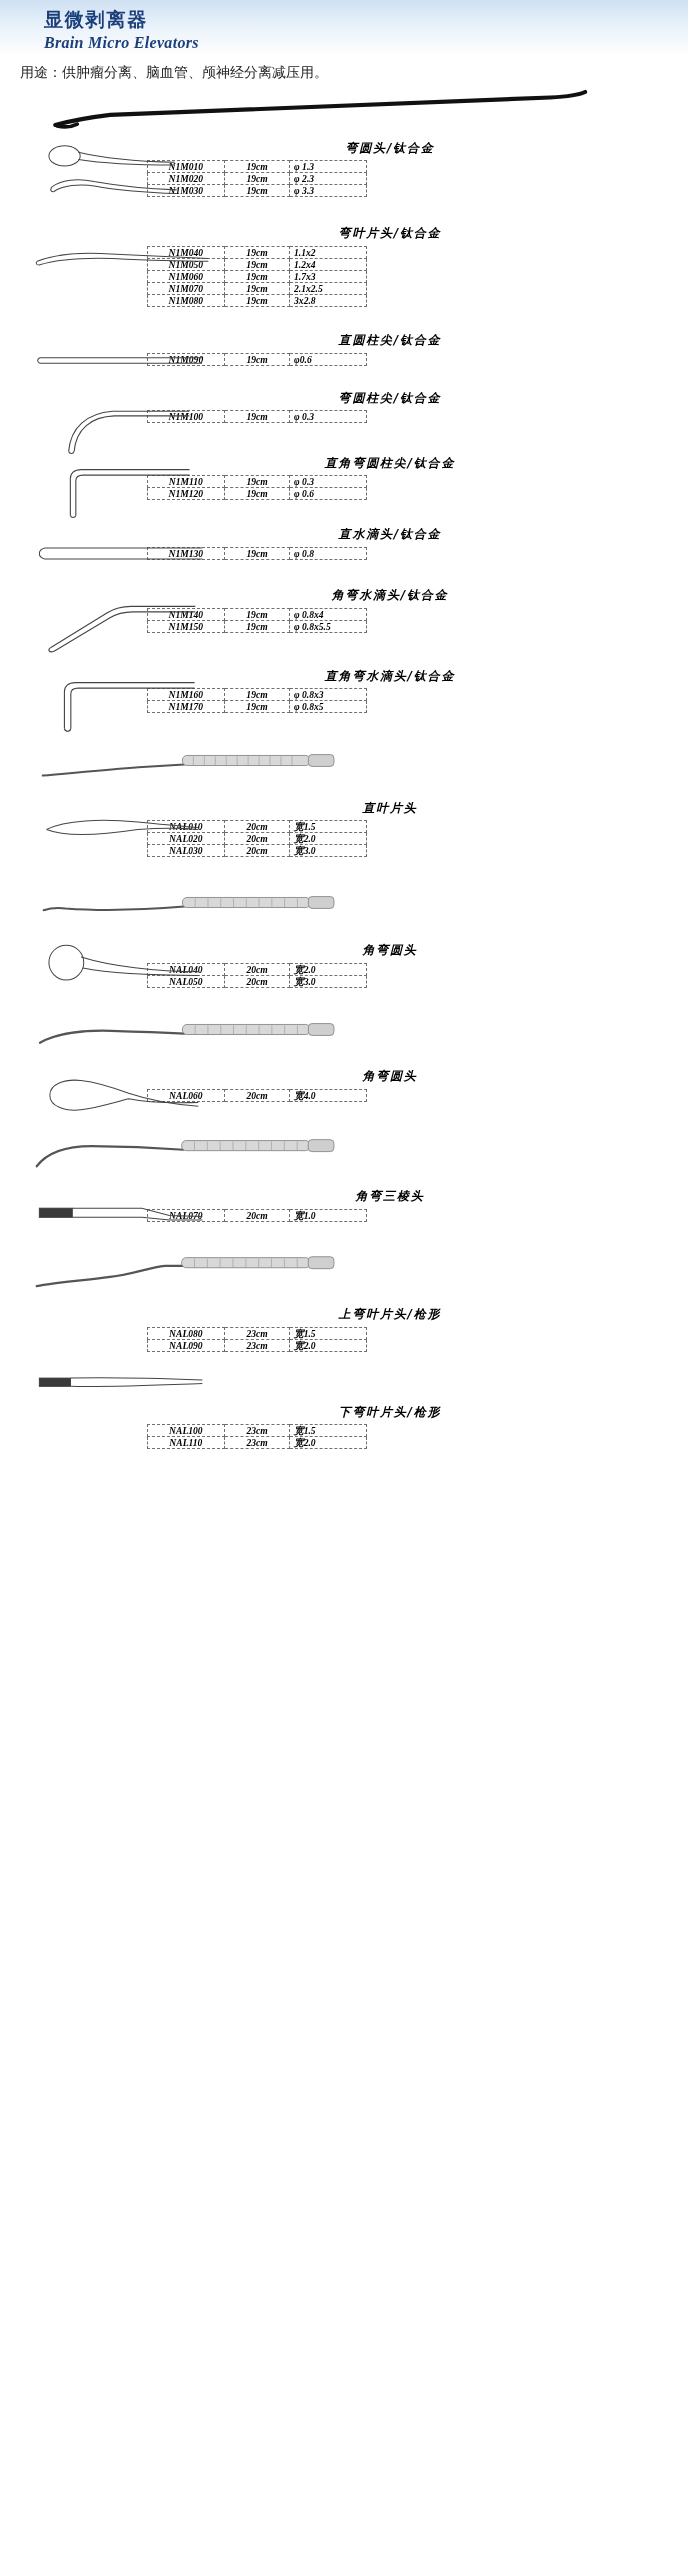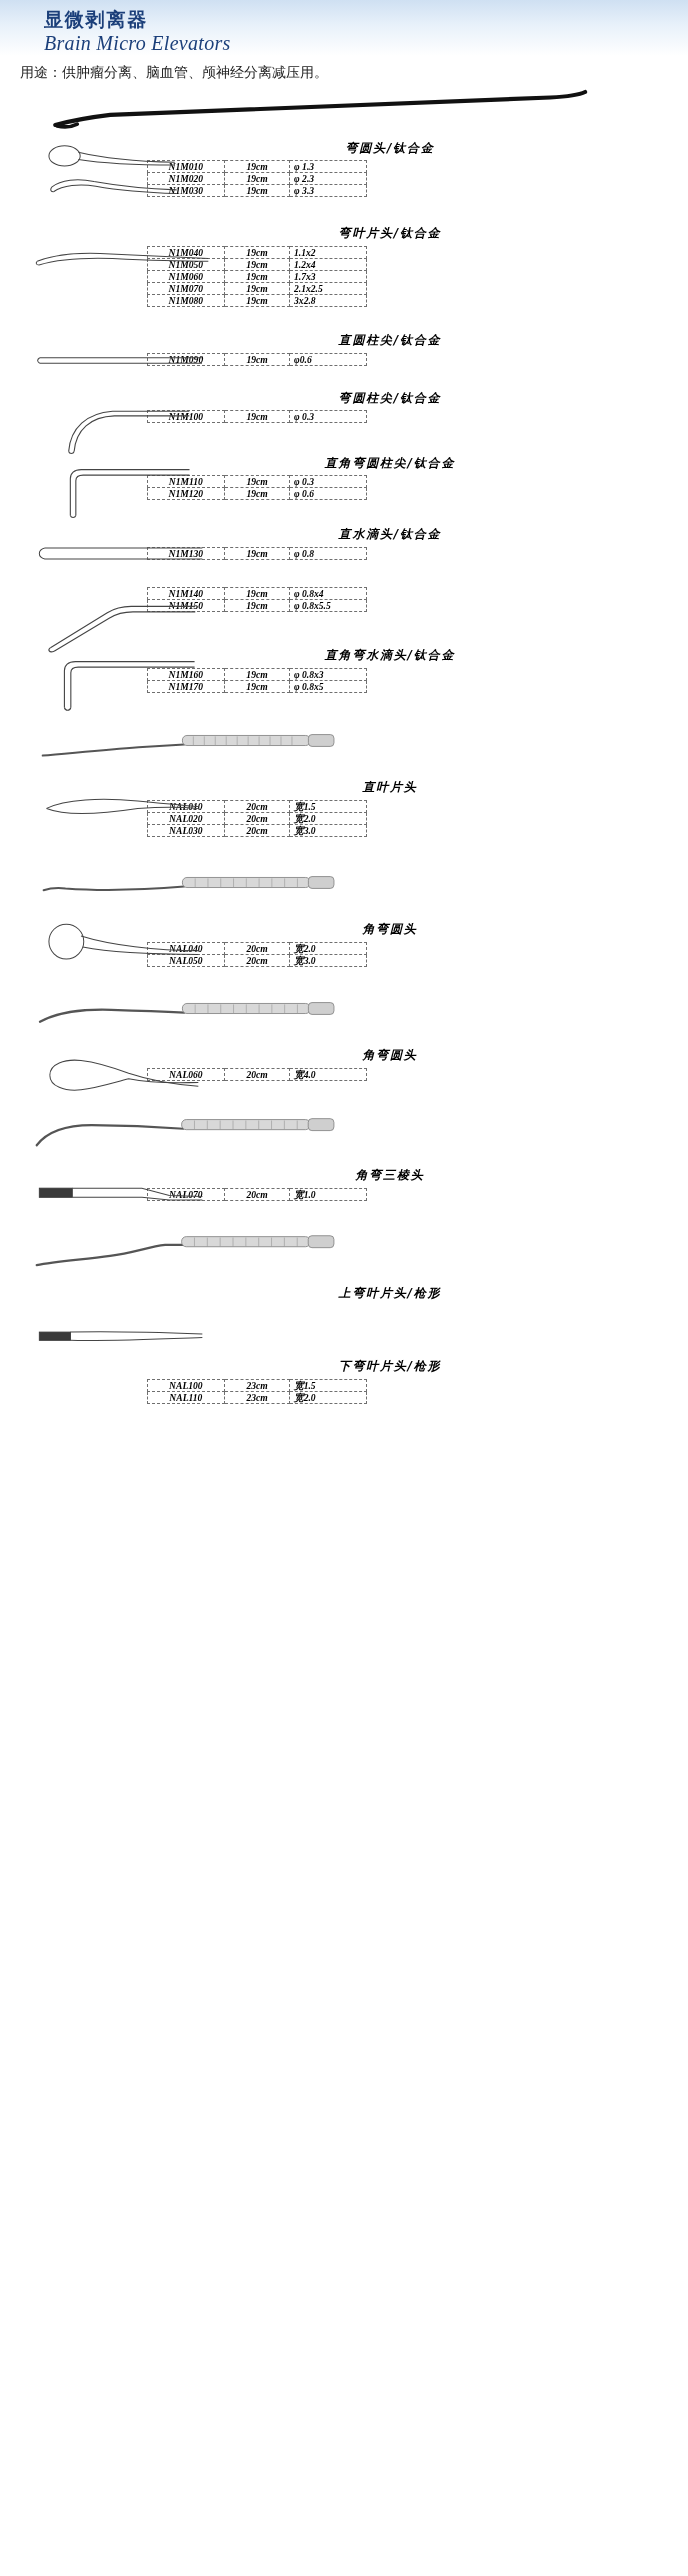--- a/index.html
+++ b/index.html
@@ -27,23 +27,23 @@
   }
   .header-title-cn {
     font-size: 19px;
     font-weight: bold;
     color: #1b3f7a;
     letter-spacing: 1.8px;
     line-height: 26px;
     font-family: "DejaVu Sans", sans-serif;
   }
   .header-title-en {
-    font-size: 20px;
+    font-size: 16px;
     font-style: italic;
-    font-weight: normal;
+    font-weight: bold;
     color: #1b3f7a;
     line-height: 22px;
     letter-spacing: 0.3px;
     font-family: "Liberation Serif", serif;
   }
   .usage {
     font-size: 14px;
     color: #222;
     padding: 9.2px 0 0 20px;
     line-height: 14.7px;
@@ -320,20 +320,21 @@
   <div class="section">
     <div class="big-row">
       <div style="position:absolute;left:41px;top:5.5px;">
         <svg width="161" height="66" viewBox="0 0 175 72">
           <path d="M10 64 L 72 26 C 80 21 88 19 98 19 L 168 19" fill="none" stroke="#444" stroke-width="1.2"></path>
           <path d="M14 68 L 74 32 C 82 27 90 25 100 25 L 168 25" fill="none" stroke="#444" stroke-width="1.2"></path>
           <path d="M10 64 C 7 66 8 70 14 68" fill="none" stroke="#444" stroke-width="1.2"></path>
         </svg>
       </div>
       <div style="padding-top:3.7px;">
+        <div class="group-title">角弯水滴头/钛合金</div>
         <div class="spec-wrap">
           <table class="spec">
             <tbody>
                 <tr>
               <td class="c-code">N1M140</td>
               <td class="c-len">19cm</td>
               <td class="c-size">φ 0.8x4</td>
             </tr>
             <tr>
               <td class="c-code">N1M150</td>
@@ -585,20 +586,36 @@
         <line x1="268" y1="6" x2="268" y2="16" stroke="#9a9a9a" stroke-width=".7"></line>
         <line x1="282" y1="6" x2="282" y2="16" stroke="#9a9a9a" stroke-width=".7"></line>
         <line x1="296" y1="6" x2="296" y2="16" stroke="#9a9a9a" stroke-width=".7"></line>
         <line x1="310" y1="6" x2="310" y2="16" stroke="#9a9a9a" stroke-width=".7"></line>
         <line x1="324" y1="6" x2="324" y2="16" stroke="#9a9a9a" stroke-width=".7"></line>
       </svg>
     </div>
     <div class="big-row" style="margin-top:3.7px;">
       <div style="padding-top:3.7px;">
         <div class="group-title">上弯叶片头/枪形</div>
+        <div class="spec-wrap">
+          <table class="spec">
+            <tbody>
+                <tr>
+              <td class="c-code">NAL080</td>
+              <td class="c-len">23cm</td>
+              <td class="c-size">宽1.5</td>
+            </tr>
+            <tr>
+              <td class="c-code">NAL090</td>
+              <td class="c-len">23cm</td>
+              <td class="c-size">宽2.0</td>
+            </tr>
+          </tbody>
+            </table>
+        </div>
       </div>
     </div>
   </div>
 
   <div style="height:13px"></div>
 
   <div class="section">
     <div class="big-row">
       <div style="position:absolute;left:32px;top:0px;">
         <svg width="174" height="39" viewBox="0 0 190 42">

